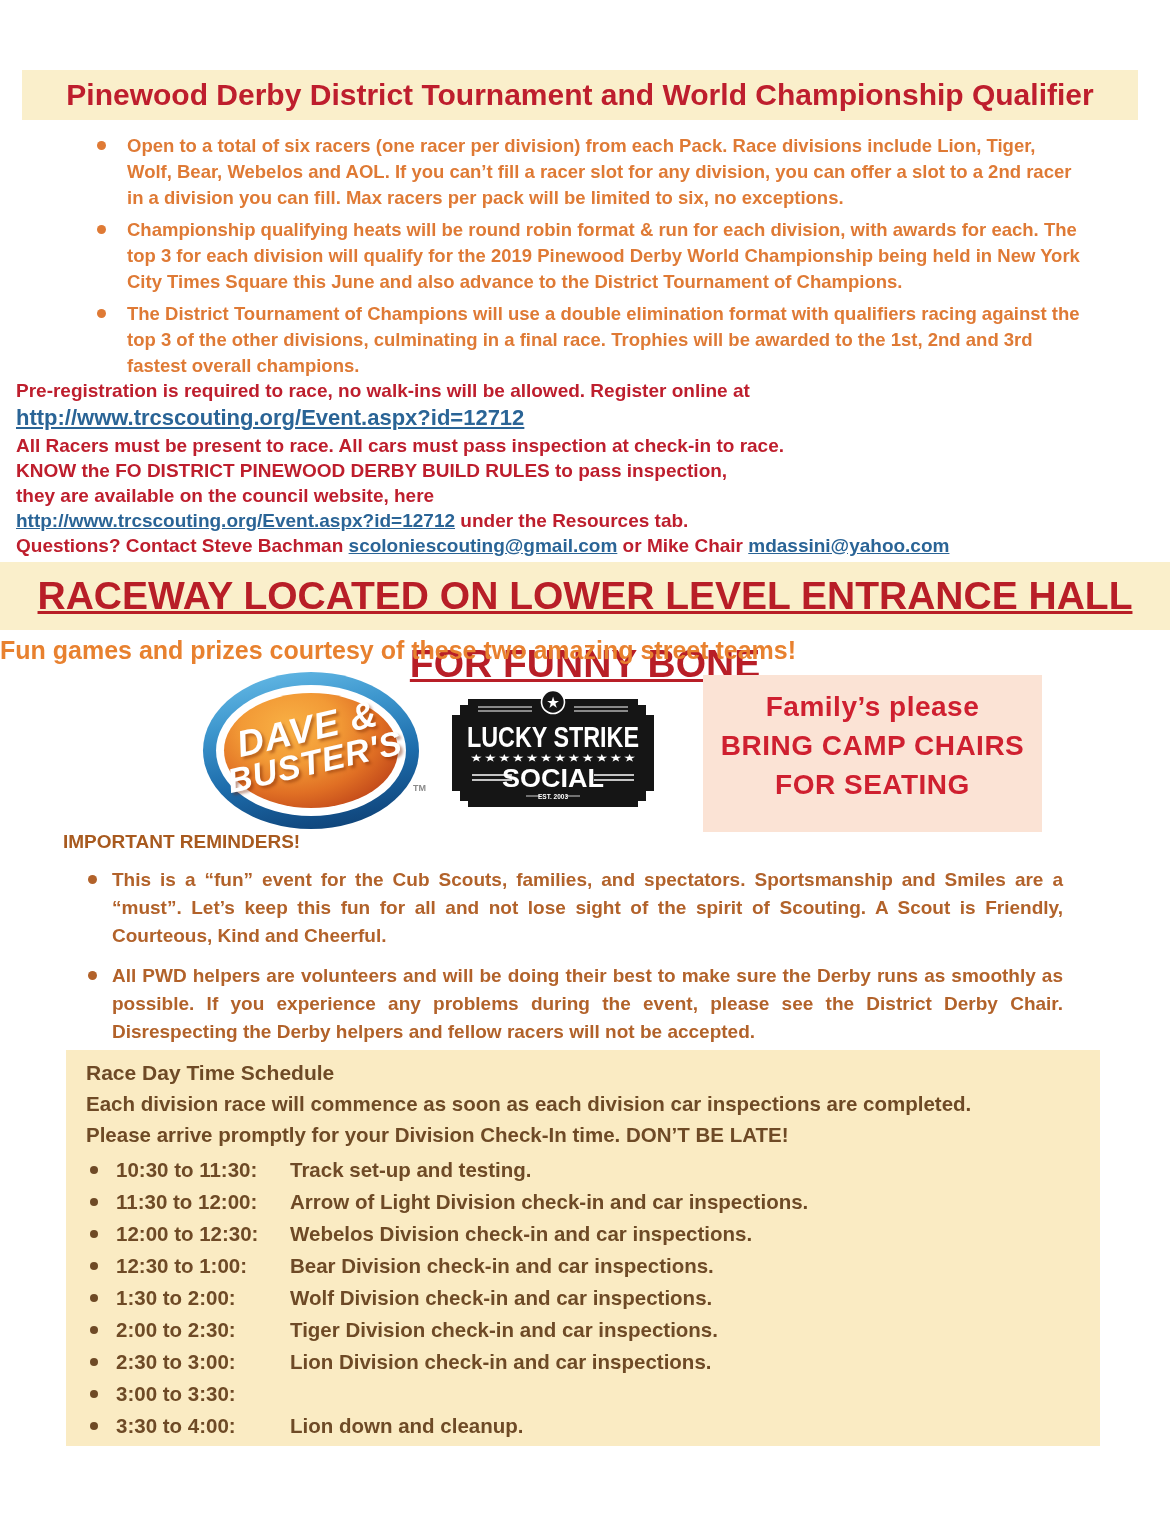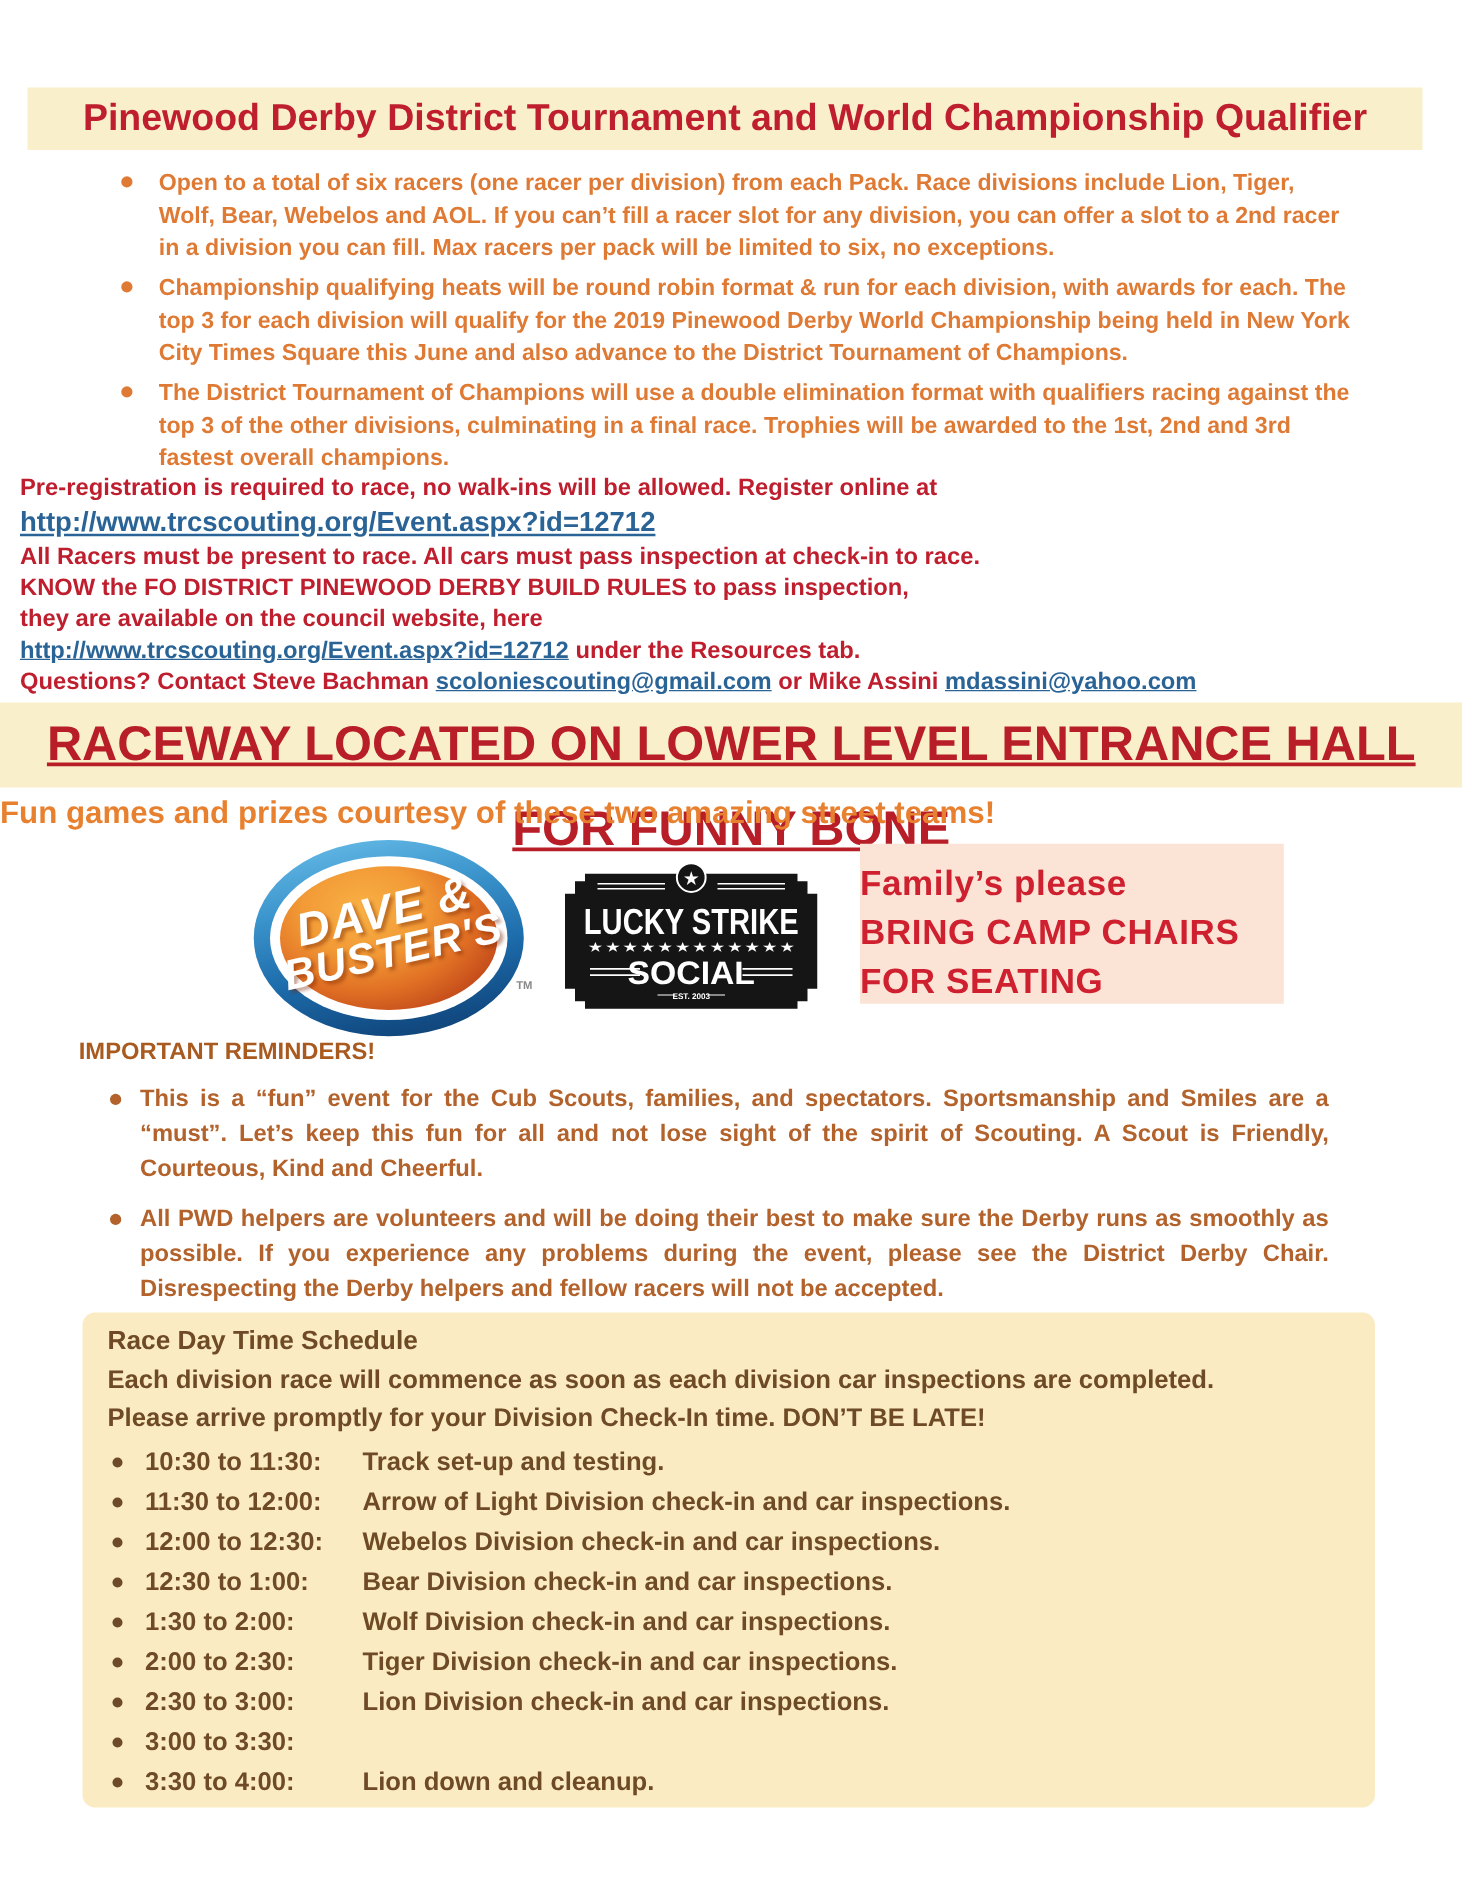--- a/index.html
+++ b/index.html
@@ -44,38 +44,38 @@
     transform:rotate(-13deg); color:#ffffff; font-style:italic; letter-spacing:1px;
     text-shadow:2px 3px 3px rgba(120,35,0,0.45);
   }
   .db-l1 { font-size:37px; line-height:34px; }
   .db-l2 { font-size:34px; line-height:33px; }
   .db-tm { position:absolute; right:-7px; bottom:36px; font-size:9px; color:#8a8a8a; }
   
   .ls-logo { position:absolute; left:452px; top:687px; }
   
   .camp-box {
-    position:absolute; left:688px; top:675px; width:339px; height:128px; box-sizing:border-box;
-    background:#FBE3D5; color:#CF2030; text-align:left; font-size:28px; line-height:39px; padding-top:12px;
+    position:absolute; left:703px; top:675px; width:339px; height:157px; box-sizing:border-box;
+    background:#FBE3D5; color:#CF2030; text-align:center; font-size:28px; line-height:39px; padding-top:12px;
     letter-spacing:0.5px;
   }
   
   .rem-heading { position:absolute; left:63px; top:831px; color:#A85A1F; font-size:19px; }
   .rem-bullets { position:absolute; left:88px; top:866px; width:975px; margin:0; padding:0; list-style:none; }
   .rem-bullets li {
     position:relative; padding-left:24px; color:#B2622A; font-size:19px; line-height:28px;
     text-align:justify; margin:0 0 12px 0;
   }
   .rem-bullets li::before {
     content:""; position:absolute; left:0; top:9px; width:9px; height:9px; border-radius:50%; background:#B2622A;
   }
   
   .schedule {
     position:absolute; left:66px; top:1050px; width:1034px; height:396px; box-sizing:border-box;
-    background:#FAEBC3; color:#6E4A26; padding:8px 16px 0 20px;border-radius:10px;
+    background:#FAEBC3; color:#6E4A26; padding:8px 16px 0 20px;
   }
   .sched-heading { font-size:21px; line-height:30px; }
   .sched-intro { font-size:20.5px; line-height:31px; }
   .sched-items { margin:4px 0 0 0; padding:0; list-style:none; }
   .sched-items li { position:relative; display:flex; padding-left:30px; font-size:20.5px; line-height:32px; height:32px; }
   .sched-items li::before {
     content:""; position:absolute; left:4px; top:12px; width:8px; height:8px; border-radius:50%; background:#6E4A26;
   }
   .sched-time { flex:none; width:174px; }
   .sched-act  { flex:1; }
@@ -97,21 +97,21 @@
 
   <div class="reg">
     <p>Pre-registration is required to race, no walk-ins will be allowed. Register online at</p>
     <p class="big-link">
       <a>http://www.trcscouting.org/Event.aspx?id=12712</a>
     </p>
     <p>All Racers must be present  to race. All cars must pass inspection at check-in to race.</p>
     <p>KNOW the FO DISTRICT PINEWOOD DERBY BUILD RULES to pass inspection,</p>
     <p>they are available on the council website, here</p>
     <p><a>http://www.trcscouting.org/Event.aspx?id=12712</a><span> under the Resources tab.</span></p>
-    <p><span>Questions? Contact Steve Bachman </span><a>scoloniescouting@gmail.com</a><span> or Mike Assini </span><a>mdassini@yahoo.com</a></p>
+    <p><span>Questions? Contact Steve Bachman </span><a>scoloniescouting@gmail.com</a><span> or Mike Chair </span><a>mdassini@yahoo.com</a></p>
   </div>
 
   <div class="raceway-banner">
     <span>RACEWAY LOCATED ON LOWER LEVEL ENTRANCE HALL FOR FUNNY BONE</span>
   </div>
 
   <div class="fun-line">Fun games and prizes courtesy of these two amazing street teams!</div>
 
   <div class="db-logo">
     <div class="db-outer"></div>

